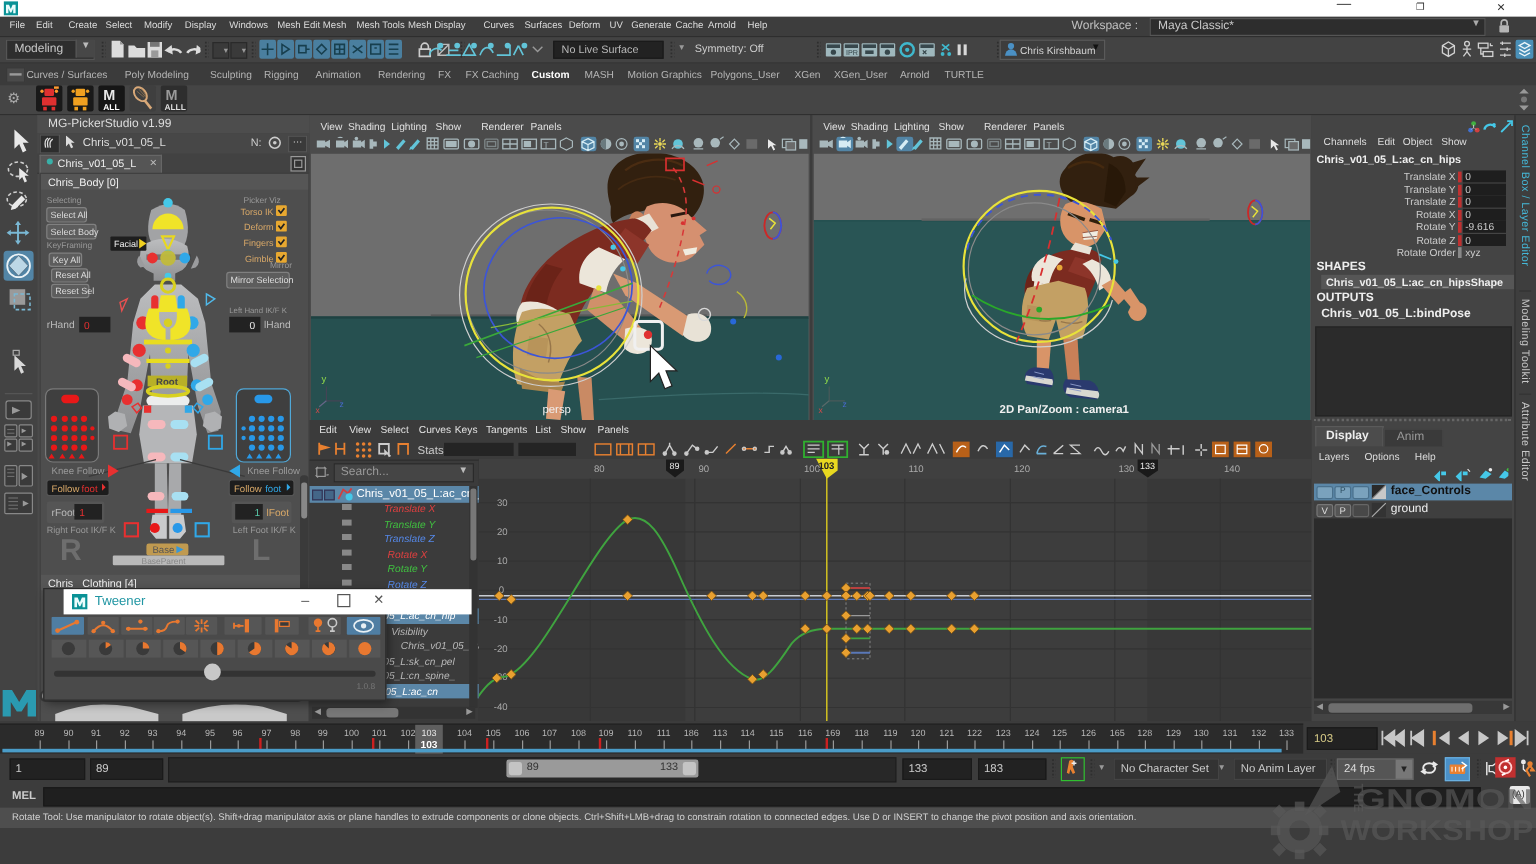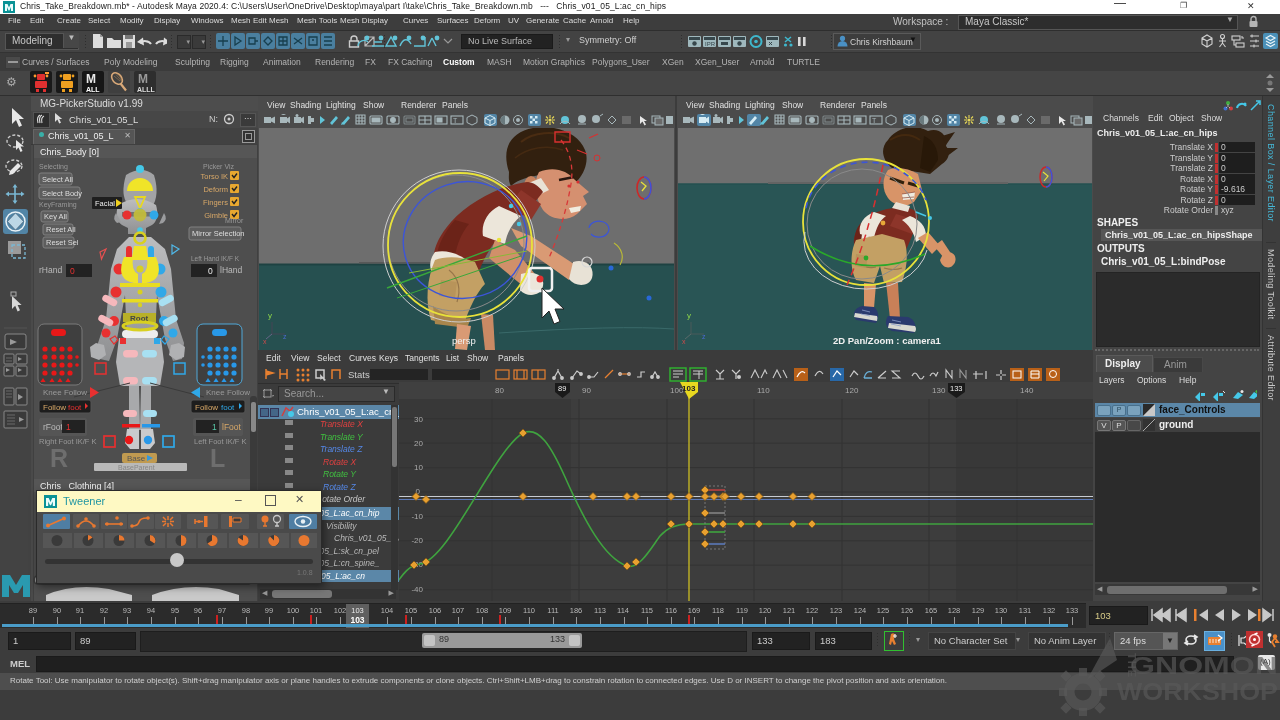--- a/index.html
+++ b/index.html
@@ -27,21 +27,20 @@
     background-image:radial-gradient(circle,#2e2e2e 1px,transparent 1px);background-size:3px 3px;}
   .fld{background:#222;border:1px solid #1a1a1a;color:#ccc;}
 </style>
 </head>
 <body>
 <div class="abs" id="titlebar">
   <svg class="abs" style="left:3px;top:1px" width="12" height="12" viewBox="0 0 12 12">
       <rect x="0" y="0" width="12" height="12" fill="#0a9296"></rect>
       <path d="M2 10 L2 3 L4.5 3 L6 6.5 L7.5 3 L10 3 L10 10 L8 10 L8 6 L6.5 9.5 L5.5 9.5 L4 6 L4 10 Z" fill="#eafcfc"></path>
     </svg>
-  <span class="abs" style="left:20px;top:1px;letter-spacing:0.1px;">Chris_Take_Breakdown.mb* - Autodesk Maya 2020.4: C:\Users\User\OneDrive\Desktop\maya\part I\take\Chris_Take_Breakdown.mb&nbsp;&nbsp;&nbsp;---&nbsp;&nbsp;&nbsp;Chris_v01_05_L:ac_cn_hips</span>
   <span class="abs" style="left:1114px;top:-4px;font-size:12px;color:#333">—</span>
   <span class="abs" style="left:1180px;top:1px;font-size:8px;color:#333">❐</span>
   <span class="abs" style="left:1247px;top:1px;font-size:9px;color:#333">✕</span>
 </div>
 <div class="abs" id="menubar">
   <div class="abs" style="left:0;top:0;width:900px;height:16px;font-size:8px">
       <span class="abs" style="left:8px;top:2px">File</span>
       <span class="abs" style="left:30px;top:2px">Edit</span>
       <span class="abs" style="left:57px;top:2px">Create</span>
       <span class="abs" style="left:88px;top:2px">Select</span>
@@ -1239,21 +1238,21 @@
     <span style="position:absolute;left:64px;top:1px;font-size:10px;font-weight:bold;color:#111">face_Controls</span>
   </div>
   <div class="abs" style="left:2px;top:322px;width:165px;height:14px;background:#3f3f3f">
     <span style="position:absolute;left:2px;top:2px;width:12px;height:9px;background:#555;border:1px solid #777;border-radius:2px;font-size:8px;color:#ddd;text-align:center;line-height:9px">V</span>
     <span style="position:absolute;left:17px;top:2px;width:12px;height:9px;background:#555;border:1px solid #777;border-radius:2px;font-size:8px;color:#ddd;text-align:center;line-height:9px">P</span>
     <span style="position:absolute;left:32px;top:2px;width:12px;height:9px;background:#484848;border:1px solid #666;border-radius:2px"></span>
     <svg style="position:absolute;left:48px;top:1px" width="12" height="12" viewBox="0 0 12 12">
         <rect x="0" y="0" width="12" height="12" fill="#333"></rect>
         <path d="M0 12 L12 0" stroke="#aaa"></path>
       </svg>
-    <span style="position:absolute;left:64px;top:1px;font-size:10px;font-weight:bold;color:#eee">ground</span>
+    <span style="position:absolute;left:64px;top:1px;font-size:10px;font-weight:normal;color:#eee">ground</span>
   </div>
   <div class="abs" style="left:2px;top:336px;width:165px;height:150px;background:#2b2b2b"></div>
   <div class="abs" style="left:2px;top:488px;width:165px;height:11px;background:#383838">
     <span style="position:absolute;left:2px;top:1px;font-size:7px;color:#999">◀</span>
     <div style="position:absolute;left:12px;top:1.5px;width:120px;height:8px;background:#6e6e6e;border-radius:3px"></div>
     <span style="position:absolute;right:2px;top:1px;font-size:7px;color:#999">▶</span>
   </div>
 </div>
 <div class="abs" id="vtabs">
   <div class="abs" style="left:3px;top:8px;font-size:9px;color:#45b8d8;writing-mode:vertical-rl;letter-spacing:0.4px">Channel Box / Layer Editor</div>
@@ -1477,21 +1476,21 @@
     </g>
     <path d="M37 44 L60 2 L67 24 Z"></path>
     <text x="78" y="17" font-size="11" font-weight="bold" letter-spacing="1" transform="rotate(90 78 17)">THE</text>
   </g>
   <g fill="#5a5a5a" fill-opacity="0.66" font-weight="bold" font-family="Liberation Sans">
     <text x="80" y="38" font-size="24" textLength="148" lengthAdjust="spacingAndGlyphs">GNOMON</text>
     <text x="67" y="64" font-size="24" textLength="161" lengthAdjust="spacingAndGlyphs">WORKSHOP</text>
   </g>
 </svg>
 <div class="abs" id="tweener" style="left:36px;top:490px;width:284px;height:92px;background:#4a4a4a;border:1px solid #2a2a2a;box-shadow:2px 3px 8px rgba(0,0,0,0.45);z-index:40">
-  <div style="position:absolute;left:0;top:0;width:284px;height:21px;background:#fef9c3">
+  <div style="position:absolute;left:16px;top:0;width:340px;height:21px;background:#ffffff">
     <svg style="position:absolute;left:7px;top:4px" width="13" height="13" viewBox="0 0 13 13">
         <rect width="13" height="13" fill="#0a9296"></rect>
         <path d="M2 11 L2 3 L4.7 3 L6.5 7 L8.3 3 L11 3 L11 11 L8.8 11 L8.8 6.5 L7 10.3 L6 10.3 L4.2 6.5 L4.2 11 Z" fill="#eafcfc"></path>
       </svg>
     <span style="position:absolute;left:26px;top:4px;font-size:11px;color:#2196a3">Tweener</span>
     <span style="position:absolute;left:198px;top:2px;font-size:12px;color:#555">–</span>
     <span style="position:absolute;left:228px;top:4px;width:9px;height:9px;border:1.4px solid #555"></span>
     <span style="position:absolute;left:258px;top:2px;font-size:11px;color:#555">✕</span>
   </div>
   <svg style="position:absolute;left:0;top:23px" width="284" height="38" viewBox="0 0 284 38">

